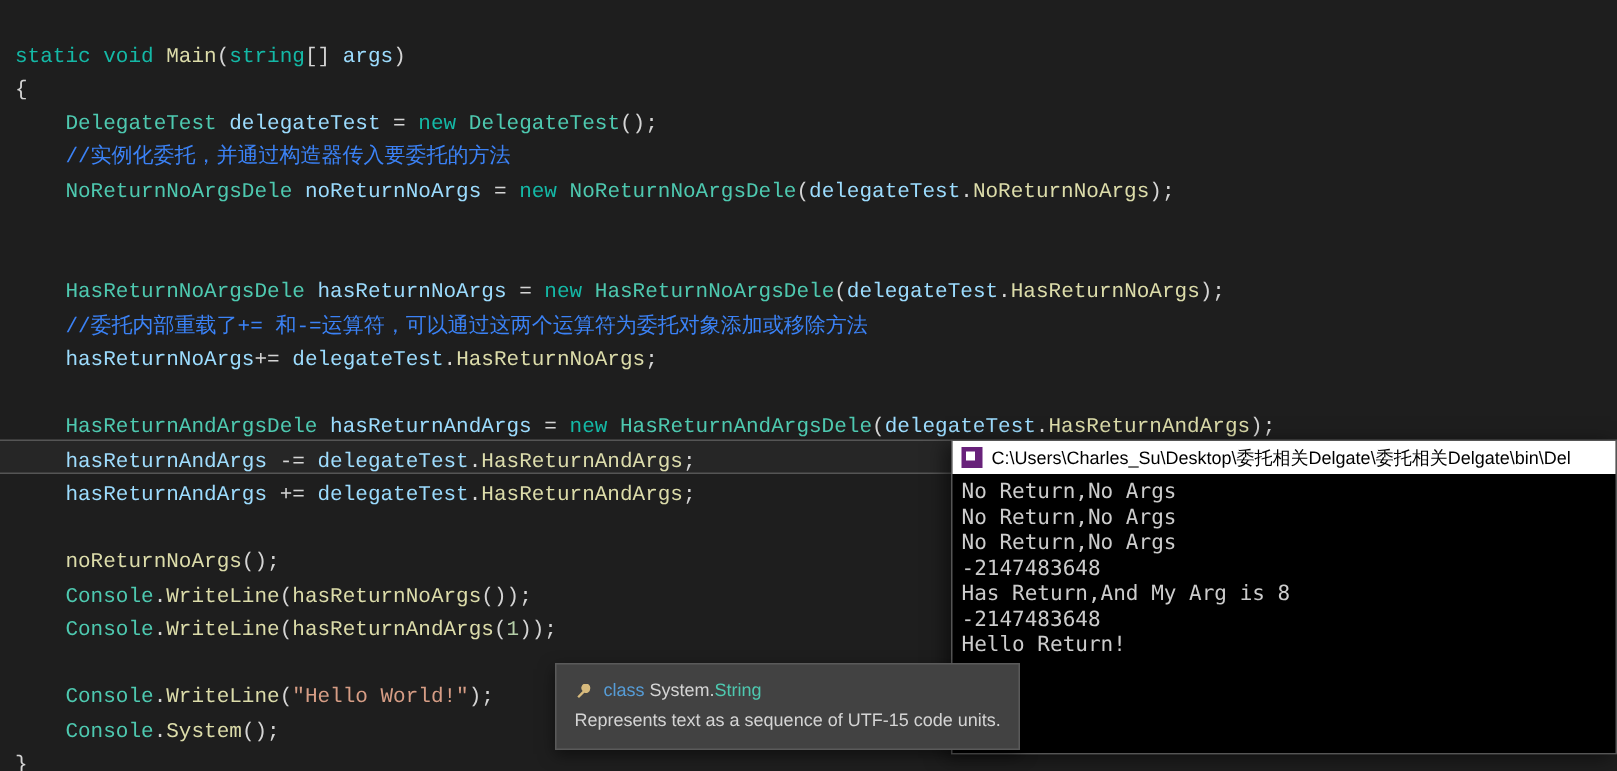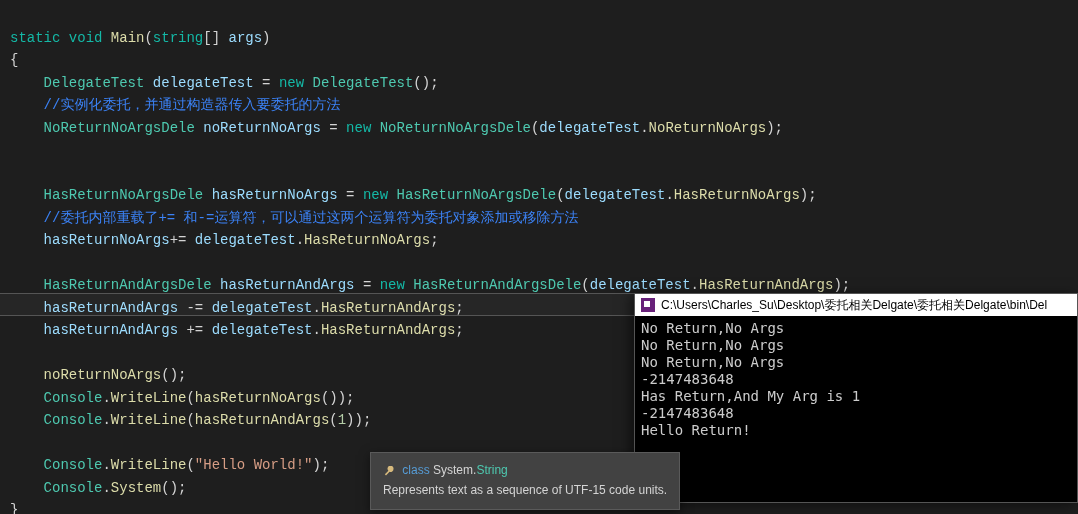--- a/index.html
+++ b/index.html
@@ -79,21 +79,21 @@
     font-family: Consolas, monospace;
     font-size: 14px;
     color: #ccc;
     line-height: 17px;
     white-space: pre;
   }
 
   .tooltip {
     position: absolute;
     left: 370px;
-    top: 452px;
+    top: 442px;
     background: #424242;
     border: 1px solid #5a5a5a;
     padding: 8px 12px 10px 12px;
     font-family: "Segoe UI", sans-serif;
     font-size: 12px;
     color: #d4d4d4;
     box-shadow: 0 3px 10px rgba(0,0,0,0.5);
     line-height: 18px;
   }
   .tooltip .sig { margin-bottom: 2px; }
@@ -136,21 +136,21 @@
 
 <div class="console-window">
   <div class="console-title">
     <span class="console-icon"></span>
     <span>C:\Users\Charles_Su\Desktop\委托相关Delgate\委托相关Delgate\bin\Del</span>
   </div>
   <div class="console-body"><span>No Return,No Args</span>
 <span>No Return,No Args</span>
 <span>No Return,No Args</span>
 <span>-2147483648</span>
-<span>Has Return,And My Arg is 1</span>
+<span>Has Return,And My Arg is 8</span>
 <span>-2147483648</span>
 <span>Hello Return!</span></div>
 </div>
 
 <div class="tooltip">
   <div class="sig">
     <span class="wrench">
       <svg viewBox="0 0 16 16" width="12" height="12">
           <path fill="#d7ba7d" d="M14 4a4 4 0 0 1-5.3 3.8L4 12.5 2.5 11l4.7-4.7A4 4 0 1 1 14 4z"></path>
         </svg>

